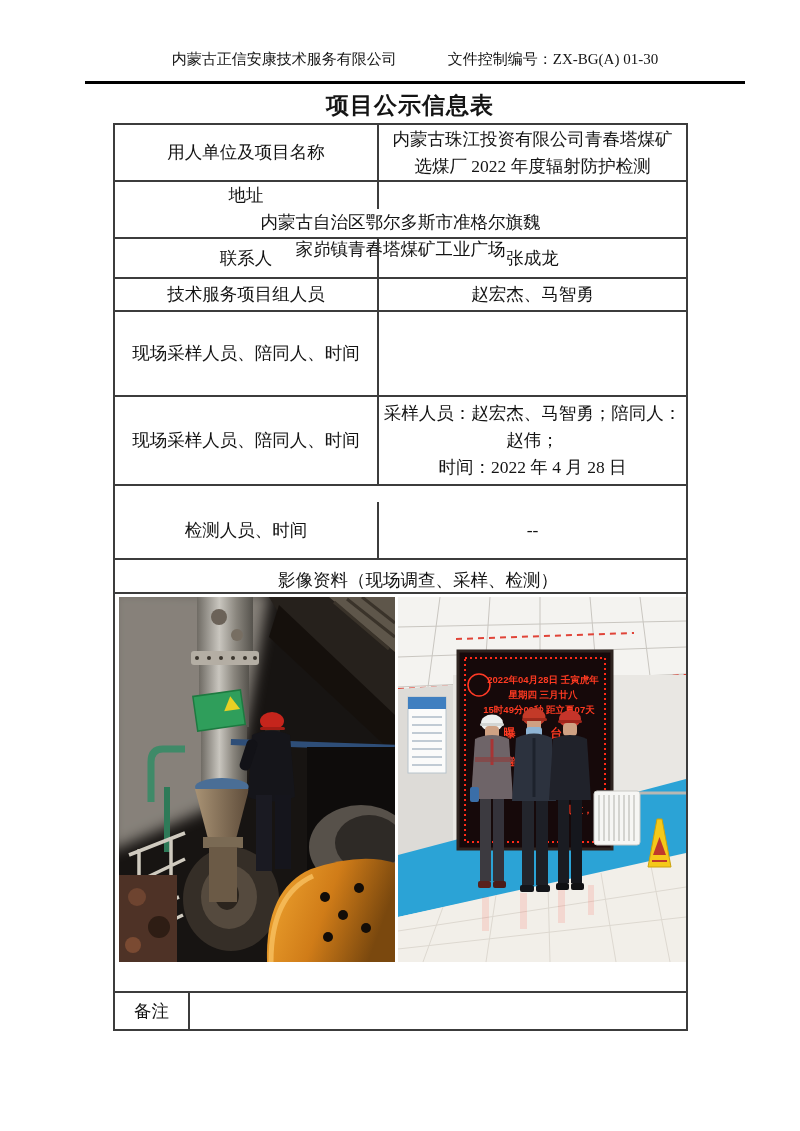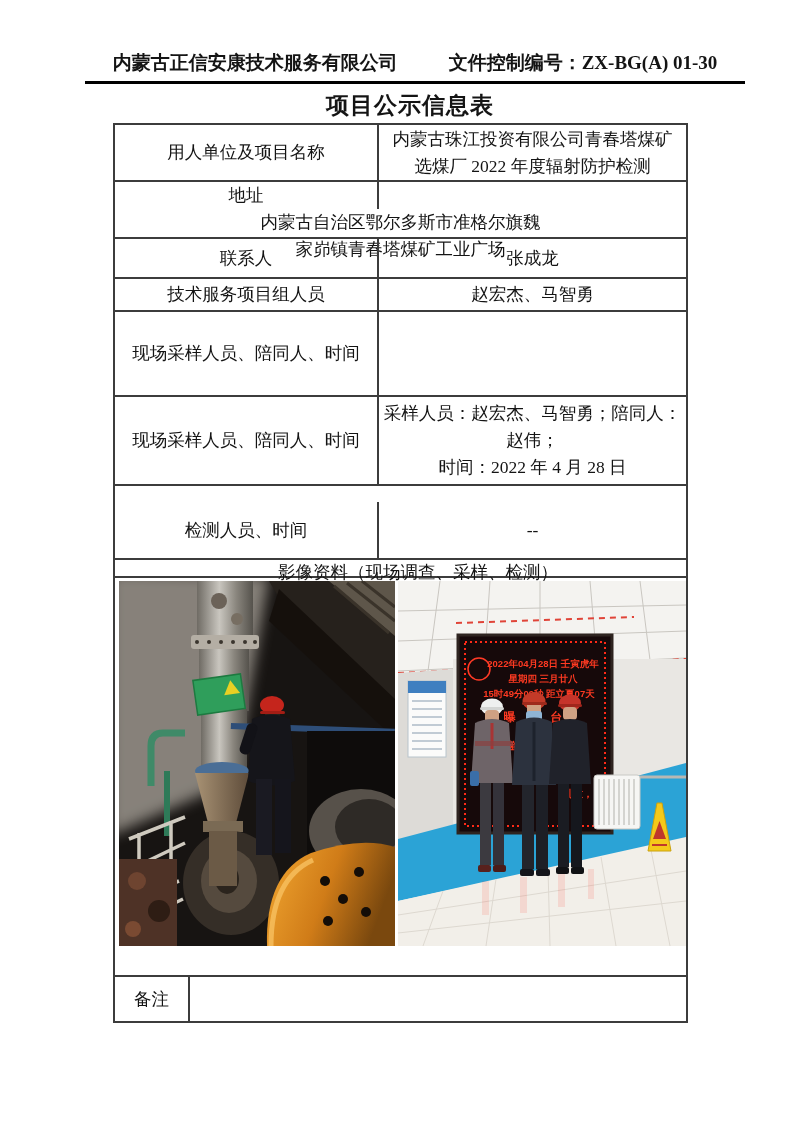--- a/index.html
+++ b/index.html
@@ -7,21 +7,21 @@
   body {
     width:800px; height:1131px;
     font-family:"Liberation Serif","DejaVu Serif",serif;
     color:#141414;
   }
   .page { position:relative; width:800px; height:1131px; overflow:hidden; background:#ffffff; }
 
   .doc-header {
     position:absolute; top:50px; left:85px; width:660px;
     display:flex; justify-content:center; gap:51px;
-    font-weight:bold; font-size:19px; white-space:nowrap;
+    font-weight:normal; font-size:15px; white-space:nowrap;
   }
   .header-rule { position:absolute; top:81px; left:85px; width:660px; height:3px; background:#000; }
 
   .doc-title {
     position:absolute; top:90px; left:0; width:820px; text-align:center;
     font-size:23px; font-weight:bold; letter-spacing:1px;
   }
 
   .info-table {
     position:absolute; top:123px; left:113px; width:575px;
@@ -32,28 +32,28 @@
   .cell {
     display:flex; flex-direction:column; align-items:center; justify-content:center;
     font-size:17.5px; line-height:27px; text-align:center;
   }
   .label-cell { width:264px; flex:none; border-right:2px solid #3c3c3c; }
   .value-cell { flex:1; }
   .h-r1 { height:57px; } .h-r2 { height:57px;flex-direction:column; }
   .h-r3 { height:40px; } .h-r4 { height:33px; }
   .h-r5 { height:85px; } .h-r6 { height:89px; }
   .h-r7 { height:58px;margin-top:16px; }
-  .media-head-row { height:16px; display:flex; align-items:flex-start; justify-content:center;
+  .media-head-row { height:32px; display:flex; align-items:flex-end; justify-content:center;
     font-size:17.5px; border-bottom:none;padding-left:35px; }
   .photos-row {
     height:401px; border-top:2px solid #3c3c3c;
     display:flex; align-items:flex-start; padding:3px 0 0 4px; gap:0;justify-content:space-between;
   }
   .photo-frame { display:block; flex:none; }
-  .remark-row { height:44px; }
+  .remark-row { height:36px; }
   .remark-label { width:75px; flex:none; border-right:2px solid #3c3c3c; }
   .remark-value { flex:1; }
   svg { display:block; }
 </style>
 </head>
 <body>
 
 <div class="page">
 
   <div class="doc-header">

